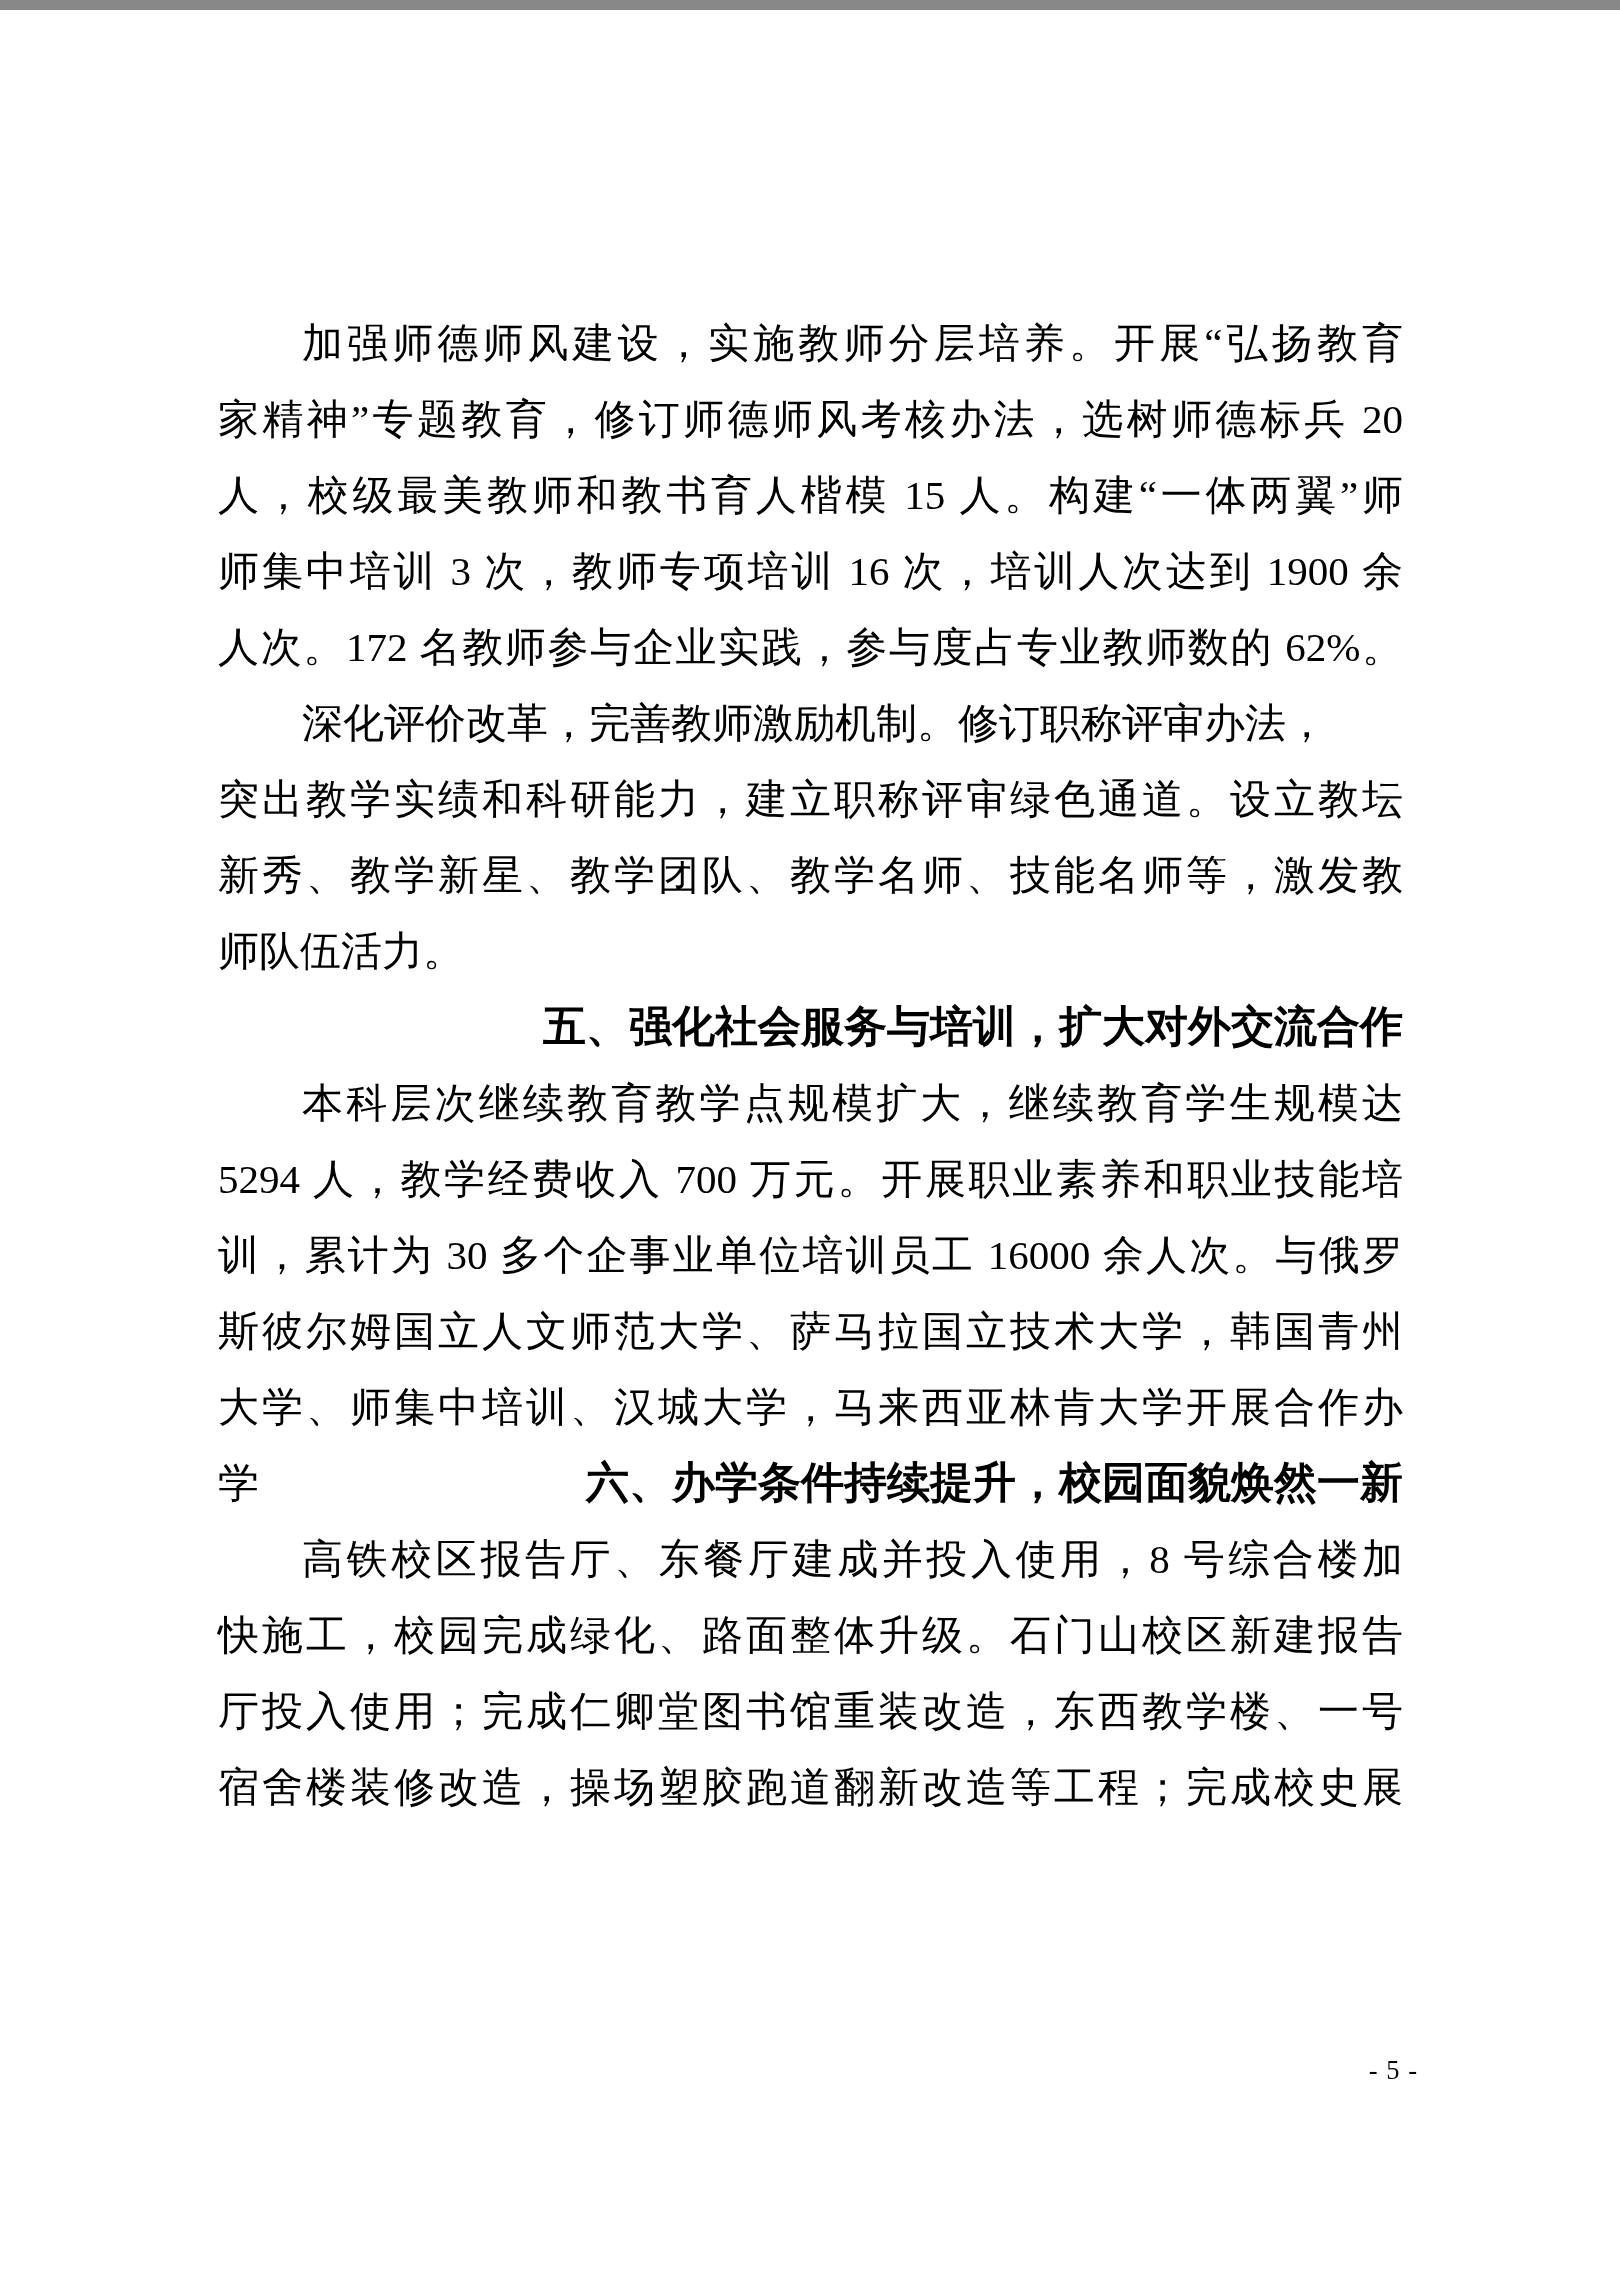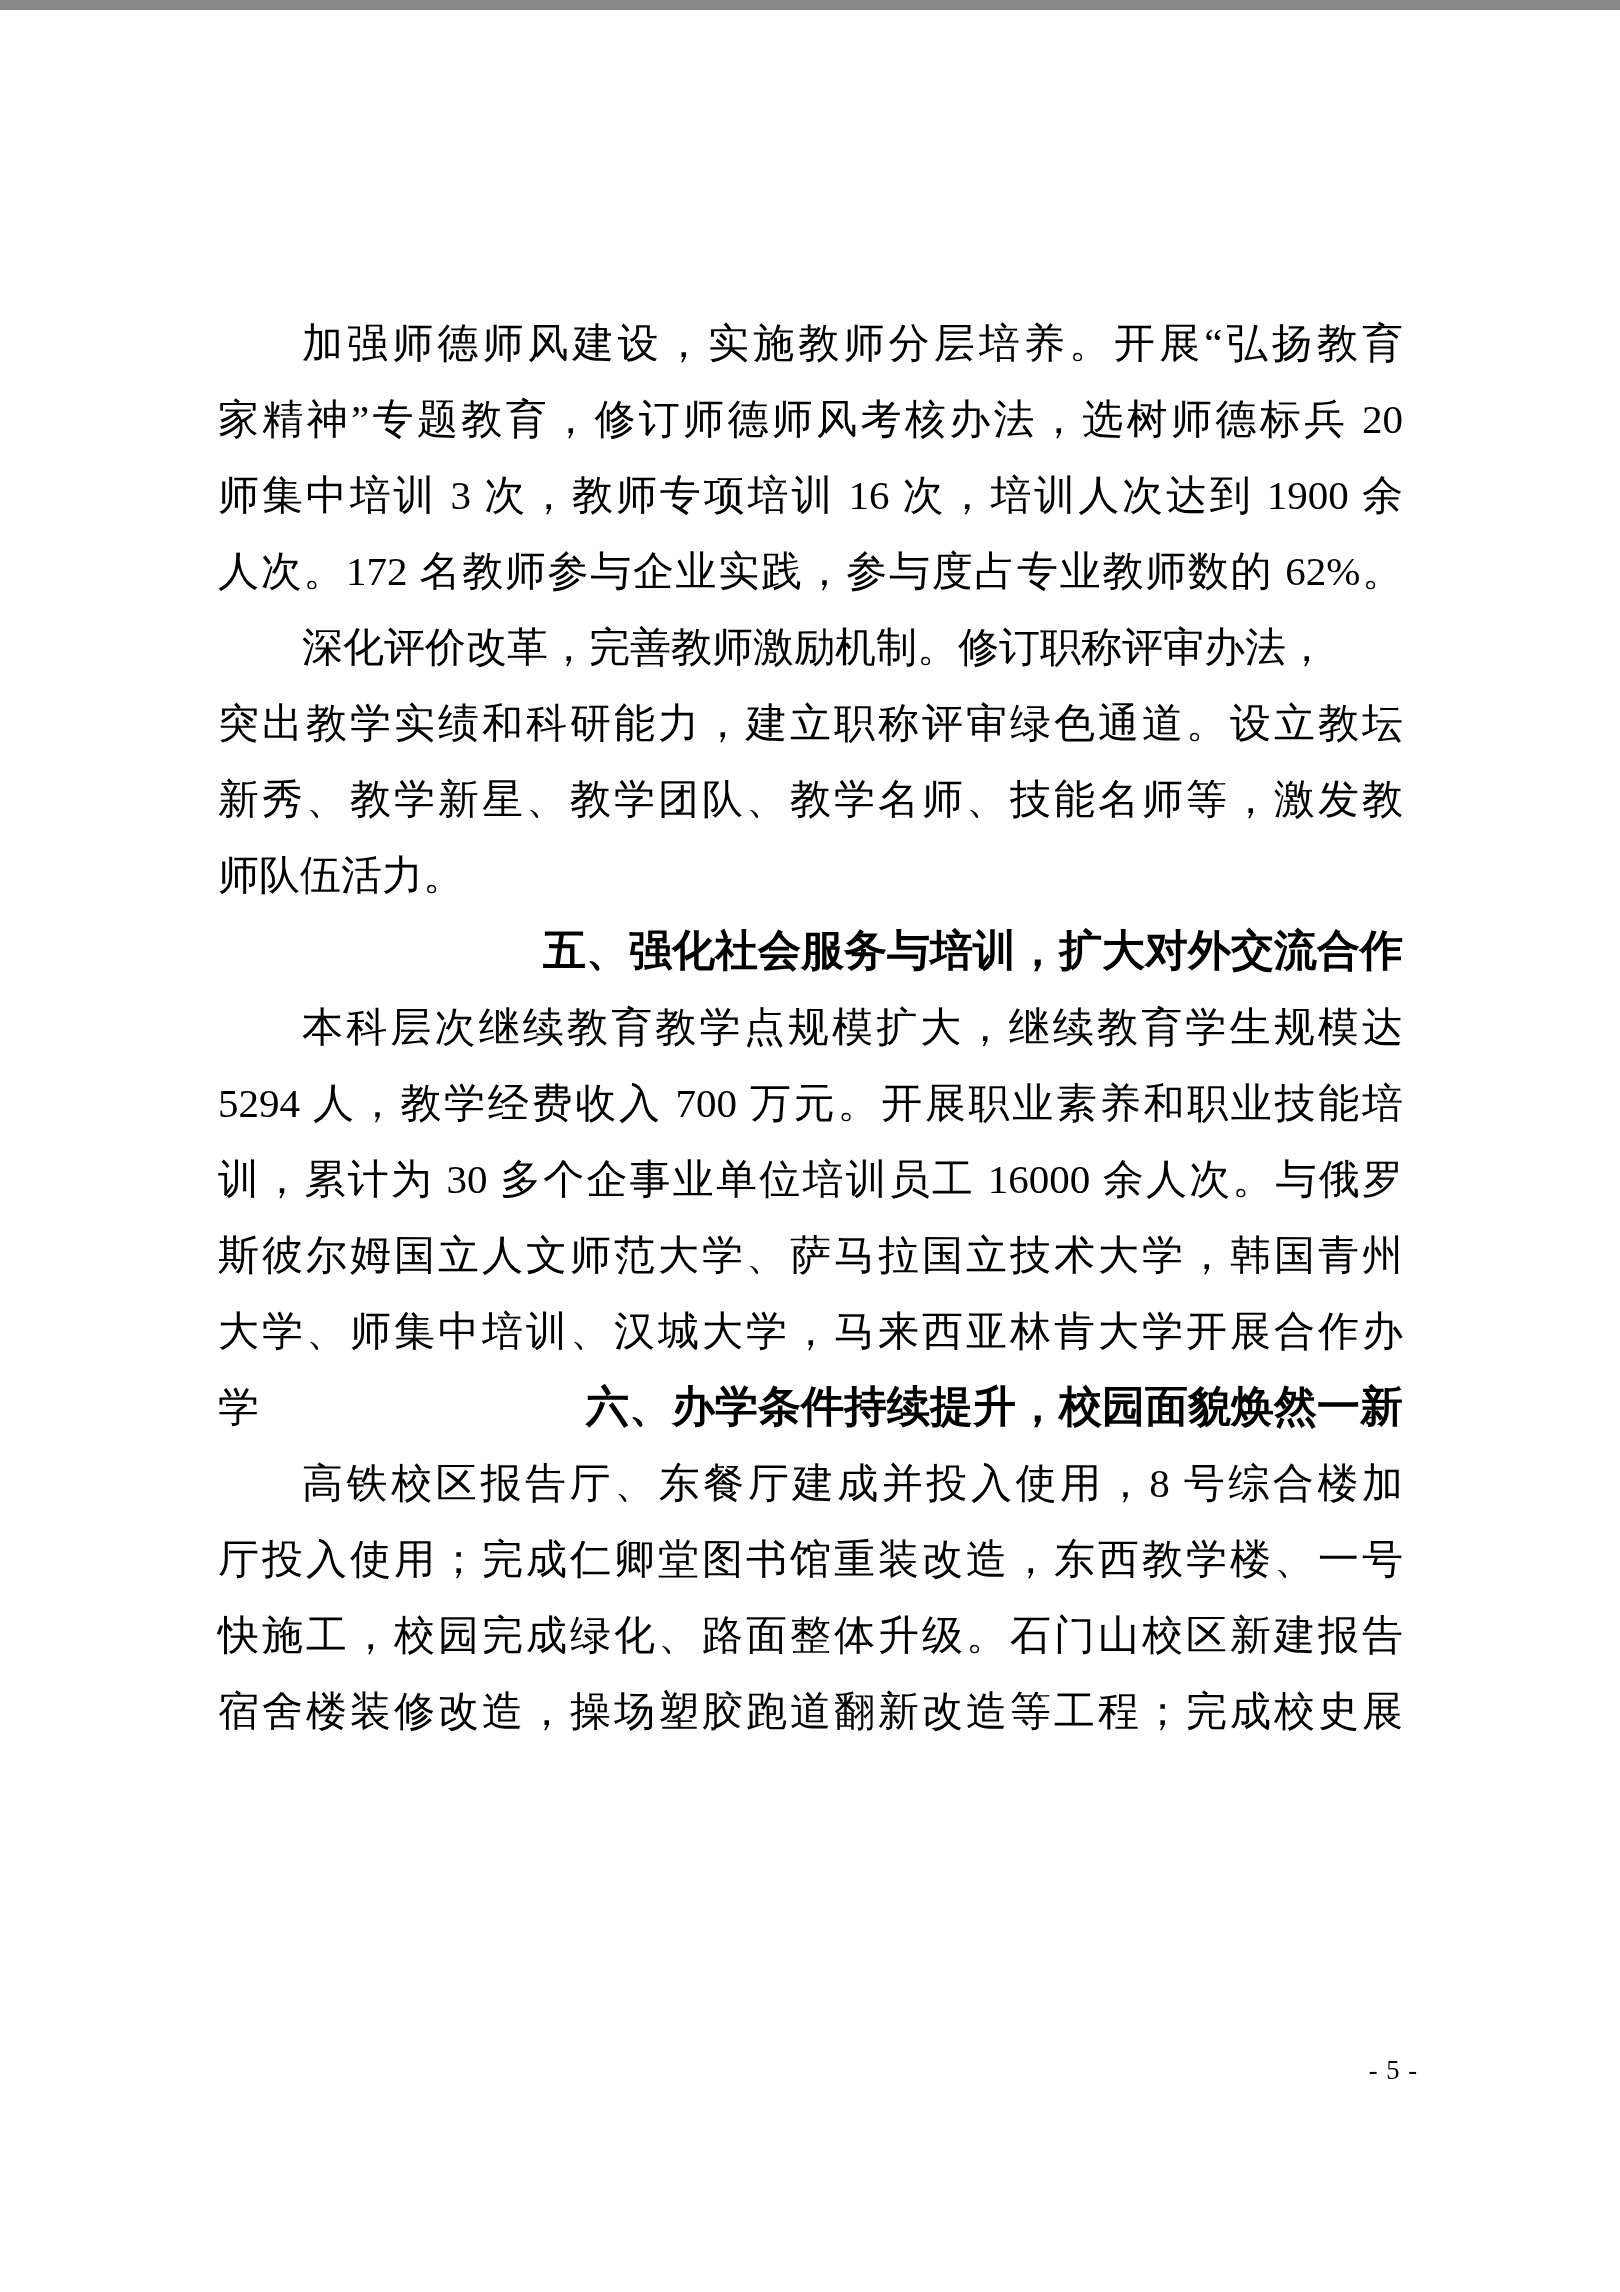--- a/index.html
+++ b/index.html
@@ -53,34 +53,35 @@
     letter-spacing: 1px;
   }
 </style>
 </head>
 <body>
 
 <div class="page">
   <div class="text-block">
     <div class="ln ind jl">加强师德师风建设，实施教师分层培养。开展“弘扬教育</div>
     <div class="ln jl">家精神”专题教育，修订师德师风考核办法，选树师德标兵 20</div>
+    <div class="ln jl">人，校级最美教师和教书育人楷模 15 人。构建“一体两翼”师</div>
     <div class="ln jl">师集中培训 3 次，教师专项培训 16 次，培训人次达到 1900 余</div>
     <div class="ln jl">人次。172 名教师参与企业实践，参与度占专业教师数的 62%。</div>
     <div class="ln ind">深化评价改革，完善教师激励机制。修订职称评审办法，</div>
     <div class="ln jl">突出教学实绩和科研能力，建立职称评审绿色通道。设立教坛</div>
     <div class="ln jl">新秀、教学新星、教学团队、教学名师、技能名师等，激发教</div>
     <div class="ln">师队伍活力。</div>
     <div class="ln ind heading">五、强化社会服务与培训，扩大对外交流合作</div>
     <div class="ln ind jl">本科层次继续教育教学点规模扩大，继续教育学生规模达</div>
     <div class="ln jl">5294 人，教学经费收入 700 万元。开展职业素养和职业技能培</div>
     <div class="ln jl">训，累计为 30 多个企事业单位培训员工 16000 余人次。与俄罗</div>
     <div class="ln jl">斯彼尔姆国立人文师范大学、萨马拉国立技术大学，韩国青州</div>
     <div class="ln jl">大学、师集中培训、汉城大学，马来西亚林肯大学开展合作办学。</div>
     <div class="ln ind heading">六、办学条件持续提升，校园面貌焕然一新</div>
     <div class="ln ind jl">高铁校区报告厅、东餐厅建成并投入使用，8 号综合楼加</div>
+    <div class="ln jl">快施工，校园完成绿化、路面整体升级。石门山校区新建报告</div>
     <div class="ln jl">厅投入使用；完成仁卿堂图书馆重装改造，东西教学楼、一号</div>
-    <div class="ln jl">快施工，校园完成绿化、路面整体升级。石门山校区新建报告</div>
     <div class="ln jl">宿舍楼装修改造，操场塑胶跑道翻新改造等工程；完成校史展</div>
   </div>
 
   <div class="footer">- 5 -</div>
 </div>
 
 
 </body></html>

